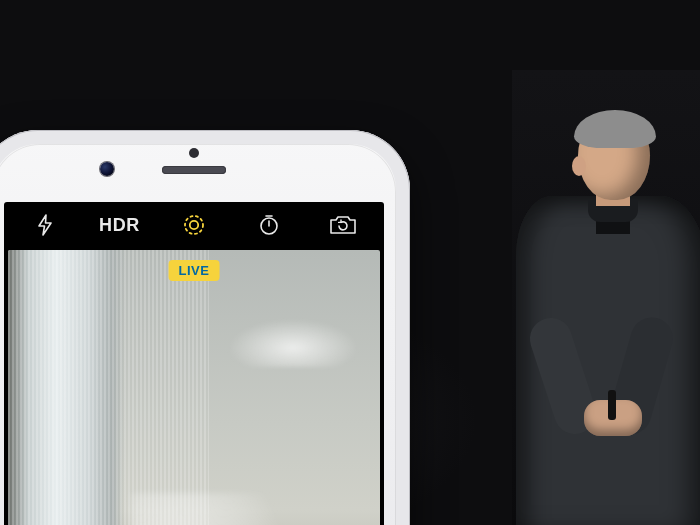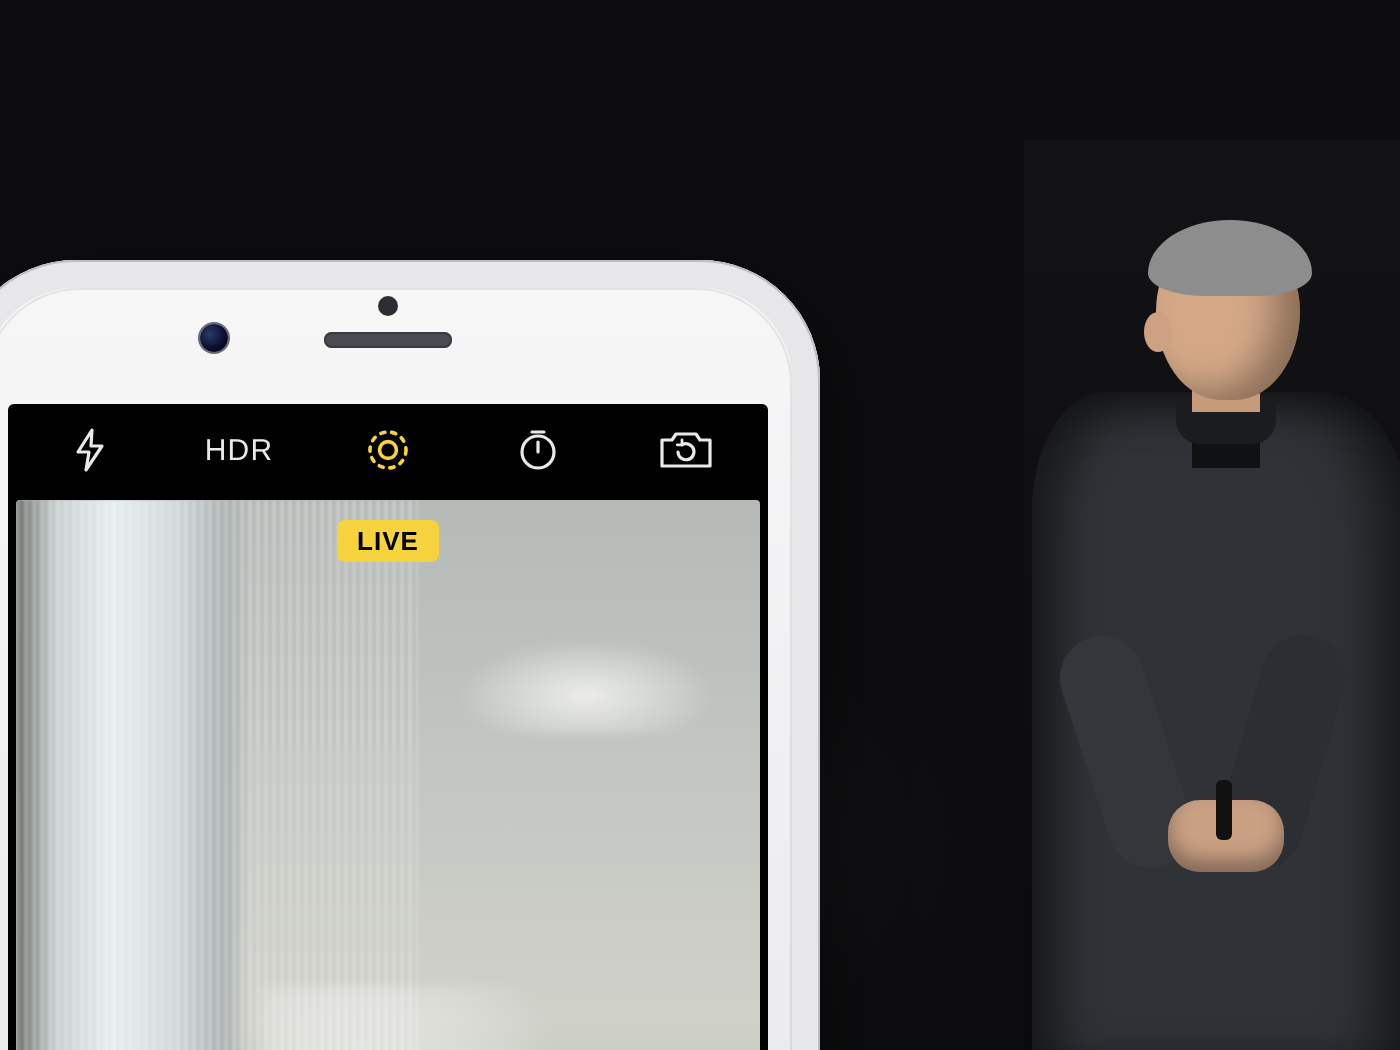--- a/index.html
+++ b/index.html
@@ -74,21 +74,21 @@
     display: flex;
     align-items: center;
     justify-content: space-between;
     padding: 0 18px;
     color: #e9e9e9;
   }
   .cam-topbar .slot {
     width: 46px; display: flex; justify-content: center; align-items: center;
   }
   .hdr {
-    font-size: 15px; font-weight: 400; letter-spacing: 0.6px;
+    font-size: 18px; font-weight: 700; letter-spacing: 0.6px;
     color: #e9e9e9;
   }
 
   .viewfinder {
     position: relative;
     margin: 2px 4px 0 4px;
     height: calc(100% - 50px);
     background:
       
       linear-gradient(180deg, #b5bab7 0%, #c7cac4 30%, #d0d1c9 45%, #b9b7ab 60%, #8f8d7e 100%);
@@ -109,21 +109,21 @@
     filter: blur(3px);
   }
   .cloud {
     position:absolute; right:6%; top:12%; width:130px; height:48px;
     background: radial-gradient(ellipse at 50% 60%, rgba(255,255,255,0.7), rgba(255,255,255,0) 70%);
     filter: blur(2px);
   }
 
   .live-badge{
     position:absolute; top:10px; left:50%; transform:translateX(-50%);
-    background:#f6d33c; color:#000000;
+    background:#f6d33c; color:#0369a1;
     font-size:13px; font-weight:600; letter-spacing:0.5px;
     padding:3px 10px; border-radius:4px;
   }
 
   
   .presenter {
     position:absolute; right:0; top:70px; width:188px; height:455px;
     background: linear-gradient(180deg,#131316 0%, #0a0a0c 100%);
     overflow:hidden;
   }

